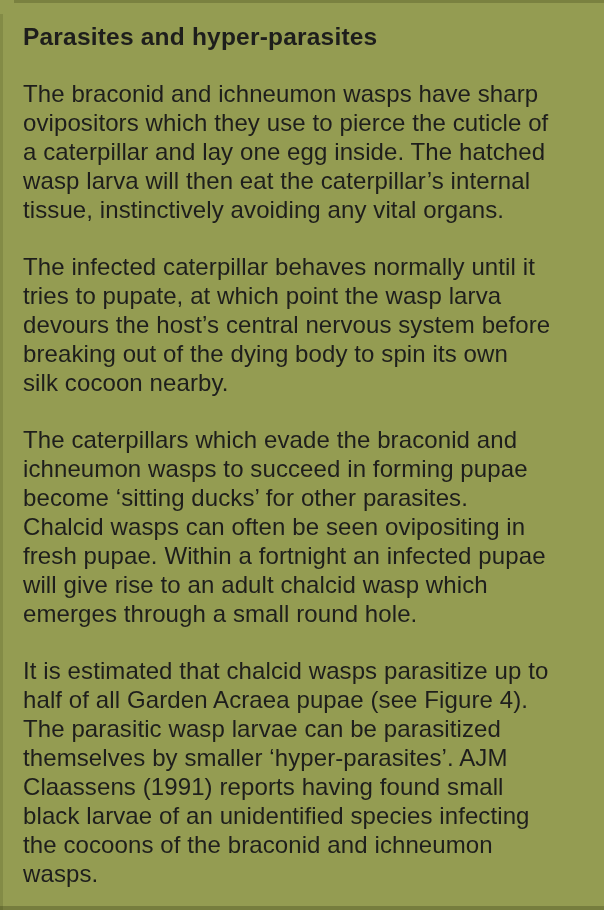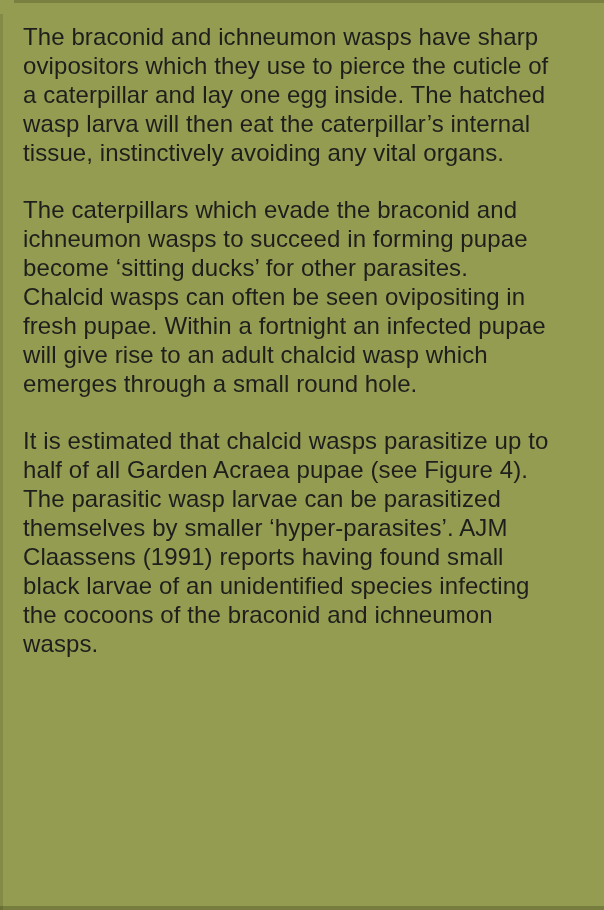--- a/index.html
+++ b/index.html
@@ -41,26 +41,32 @@
   .edge-bottom { left: 0; right: 0; bottom: 0; height: 4px;  background: rgba(42, 47, 12, 0.28); }
 </style>
 </head>
 <body>
 
 <div class="page">
   <div class="edge edge-top"></div>
   <div class="edge edge-left"></div>
   <div class="edge edge-bottom"></div>
 
+  <h1 class="title">Parasites and hyper-parasites</h1>
 
   <p class="para">The braconid and ichneumon wasps have sharp
 ovipositors which they use to pierce the cuticle of
 a caterpillar and lay one egg inside. The hatched
 wasp larva will then eat the caterpillar’s internal
 tissue, instinctively avoiding any vital organs.</p>
+  <p class="para">The infected caterpillar behaves normally until it
+tries to pupate, at which point the wasp larva
+devours the host’s central nervous system before
+breaking out of the dying body to spin its own
+silk cocoon nearby.</p>
   <p class="para">The caterpillars which evade the braconid and
 ichneumon wasps to succeed in forming pupae
 become ‘sitting ducks’ for other parasites.
 Chalcid wasps can often be seen ovipositing in
 fresh pupae. Within a fortnight an infected pupae
 will give rise to an adult chalcid wasp which
 emerges through a small round hole.</p>
   <p class="para">It is estimated that chalcid wasps parasitize up to
 half of all Garden Acraea pupae (see Figure 4).
 The parasitic wasp larvae can be parasitized

